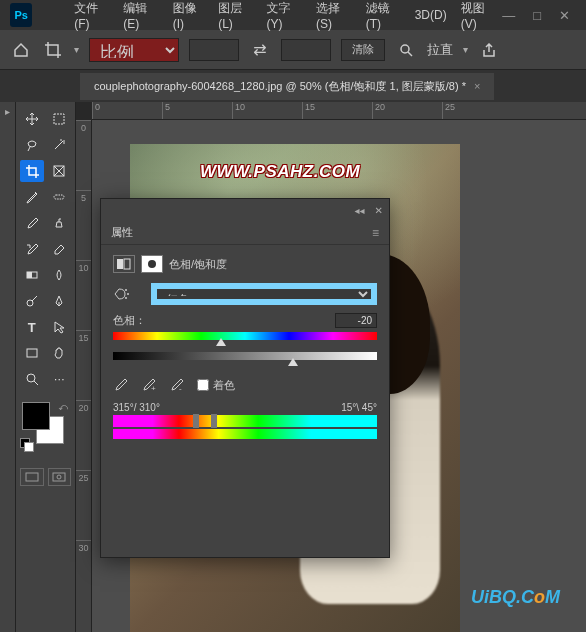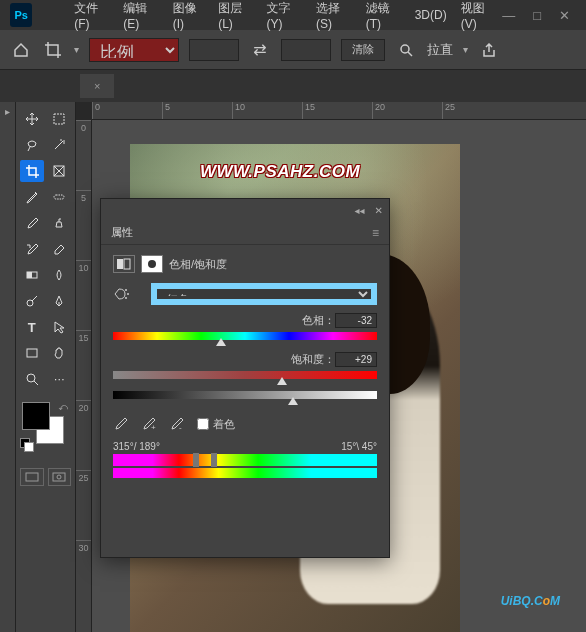--- a/index.html
+++ b/index.html
@@ -37,36 +37,36 @@
 .ruler-h { position: absolute; top: 0; left: 16px; right: 0; height: 18px; background: #424242; border-bottom: 1px solid #222; display: flex; font-size: 9px; color: #999; }
 .ruler-h span { width: 70px; text-align: left; padding-left: 2px; border-left: 1px solid #666; }
 .ruler-v { position: absolute; top: 18px; left: 0; width: 16px; bottom: 0; background: #424242; border-right: 1px solid #222; display: flex; flex-direction: column; font-size: 9px; color: #999; }
 .ruler-v span { height: 70px; writing-mode: horizontal-tb; padding-top: 2px; border-top: 1px solid #666; text-align: center; }
 .canvas-bg { position: absolute; top: 18px; left: 16px; right: 0; bottom: 0; background: #4d4d4d; }
 .photo { position: absolute; top: 24px; left: 38px; width: 330px; height: 492px; background: linear-gradient(135deg, #5a6b4f 0%, #7a8560 20%, #8a7555 40%, #6a5540 60%, #4a4030 100%); overflow: hidden; }
 .photo-blur { position: absolute; inset: 0; background: radial-gradient(circle at 30% 10%, rgba(200,220,180,0.5), transparent 40%), radial-gradient(circle at 70% 5%, rgba(180,200,160,0.4), transparent 30%); }
 .photo-figure { position: absolute; right: 20px; top: 120px; width: 140px; height: 340px; background: linear-gradient(180deg, #2a2520 0%, #1a1510 30%, #d8d0c0 40%, #e8e0d0 100%); border-radius: 50% 50% 20% 20% / 30% 30% 10% 10%; filter: blur(1px); }
 .photo-hair { position: absolute; right: 30px; top: 110px; width: 100px; height: 140px; background: #1a1008; border-radius: 50% 50% 40% 40%; }
 .watermark { position: absolute; top: 18px; left: 70px; color: #fff; font-size: 17px; font-weight: bold; font-style: italic; text-shadow: 1px 1px 0 #800, -1px -1px 0 #800, 1px -1px 0 #800, -1px 1px 0 #800; letter-spacing: 0.5px; }
-.watermark2 { position: absolute; bottom: 28px; right: 26px; color: #3bb5e8; font-size: 12px; font-weight: bold; font-style: italic; }
+.watermark2 { position: absolute; bottom: 28px; right: 26px; color: #3bb5e8; font-size: 18px; font-weight: bold; font-style: italic; }
 .watermark2 .o { color: #f0a030; }
 .panel { position: absolute; top: 198px; left: 100px; width: 290px; height: 360px; background: #424242; border: 1px solid #222; box-shadow: 0 4px 20px rgba(0,0,0,0.5); z-index: 10; }
 .panel-head { height: 22px; display: flex; align-items: center; justify-content: flex-end; padding: 0 6px; gap: 10px; color: #aaa; font-size: 10px; }
 .panel-tabs { height: 24px; display: flex; align-items: center; padding: 0 10px; border-bottom: 1px solid #333; justify-content: space-between; }
 .panel-tab { font-size: 11px; color: #ddd; }
 .panel-menu { color: #999; font-size: 12px; }
 .panel-body { padding: 10px 12px; }
 .adj-row { display: flex; align-items: center; gap: 6px; margin-bottom: 10px; font-size: 11px; }
 .adj-icon { width: 22px; height: 18px; border: 1px solid #777; display: flex; align-items: center; justify-content: center; font-size: 10px; }
 .field-row { display: flex; align-items: center; gap: 6px; margin-bottom: 8px; font-size: 11px; }
 .field-label { width: 36px; color: #ccc; }
 .field-select { flex: 1; background: #393939; border: 1px solid #222; color: #ccc; font-size: 11px; padding: 3px 6px; height: 22px; }
 .field-select.blue { border: 6px solid #7dd3fc; margin-left: 10px; }
 .slider-section { margin-bottom: 10px; }
-.slider-head { display: flex; justify-content: flex-end; font-size: 11px; margin-bottom: 4px; }
+.slider-head { display: flex; justify-content: space-between; font-size: 11px; margin-bottom: 4px; }
 .slider-val { background: #393939; border: 1px solid #222; width: 42px; text-align: right; padding: 1px 4px; font-size: 10px; color: #ddd; }
 .slider-track { height: 10px; position: relative; margin-bottom: 2px; }
 .hue-grad { background: linear-gradient(90deg, #f00, #ff0, #0f0, #0ff, #00f, #f0f, #f00); height: 8px; }
 .sat-grad { background: linear-gradient(90deg, #888, #a04040, #f00); height: 8px; }
 .light-grad { background: linear-gradient(90deg, #000, #fff); height: 8px; }
 .slider-thumb { position: absolute; top: 6px; width: 0; height: 0; border-left: 5px solid transparent; border-right: 5px solid transparent; border-bottom: 8px solid #ddd; transform: translateX(-5px); }
 .eyedrop-row { display: flex; align-items: center; gap: 10px; margin: 14px 0 8px; font-size: 11px; }
 .eyedrop { width: 18px; height: 18px; color: #ccc; cursor: pointer; }
 .checkbox-lbl { display: flex; align-items: center; gap: 4px; }
 .checkbox-lbl input { width: 12px; height: 12px; }
@@ -130,20 +130,21 @@
   <span class="arrow">▾</span>
   <div class="opt-icon">
       <svg width="14" height="14" viewBox="0 0 14 14">
         <path d="M2 7 L2 13 L12 13 L12 7 M7 1 L7 9 M4 4 L7 1 L10 4" fill="none" stroke="#ccc" stroke-width="1.5"></path>
       </svg>
     </div>
 </div>
 
 <div class="tabbar">
   <div class="tab">
+    <span>couplephotography-6004268_1280.jpg @ 50% (色相/饱和度 1, 图层蒙版/8) *</span>
     <span class="close">×</span>
   </div>
 </div>
 
 <div class="workspace">
   <div class="sidebar-collapse">
       <span class="arrow">▸</span>
     </div>
   <div class="toolbox">
     <div class="tool-row">
@@ -362,35 +363,25 @@
             <circle cx="15" cy="8" r="1" fill="#ccc"></circle>
             <circle cx="13" cy="12" r="1" fill="#ccc"></circle>
           </svg>
         </div>
       <select class="field-select blue"><option>红色</option></select>
     </div>
 
     <div class="slider-section">
       <div class="slider-head">
           <span>色相：</span>
-          <span class="slider-val">-32</span>
+          <span class="slider-val">-20</span>
         </div>
       <div class="slider-track">
           <div class="hue-grad"></div>
           <div class="slider-thumb" style="left:41%;"></div>
-        </div>
-    </div>
-    <div class="slider-section">
-      <div class="slider-head">
-          <span>饱和度：</span>
-          <span class="slider-val">+29</span>
-        </div>
-      <div class="slider-track">
-          <div class="sat-grad"></div>
-          <div class="slider-thumb" style="left:64%;"></div>
         </div>
     </div>
     <div class="slider-section">
       <div class="slider-track">
           <div class="light-grad"></div>
           <div class="slider-thumb" style="left:68%;"></div>
         </div>
     </div>
 
     <div class="eyedrop-row">
@@ -411,21 +402,21 @@
             <text x="10" y="15" font-size="8" fill="#ccc">-</text>
           </svg>
         </div>
       <label class="checkbox-lbl">
           <input type="checkbox" style="">
           <span>着色</span>
         </label>
     </div>
 
     <div class="range-row">
-      <span>315°/ 189°</span>
+      <span>315°/ 310°</span>
       <span>15°\ 45°</span>
     </div>
     <div class="range-bar">
       <div class="range-ind" style="left:28%;">
           <span></span>
           <span></span>
         </div>
     </div>
     <div class="range-bar2"></div>
   </div>

